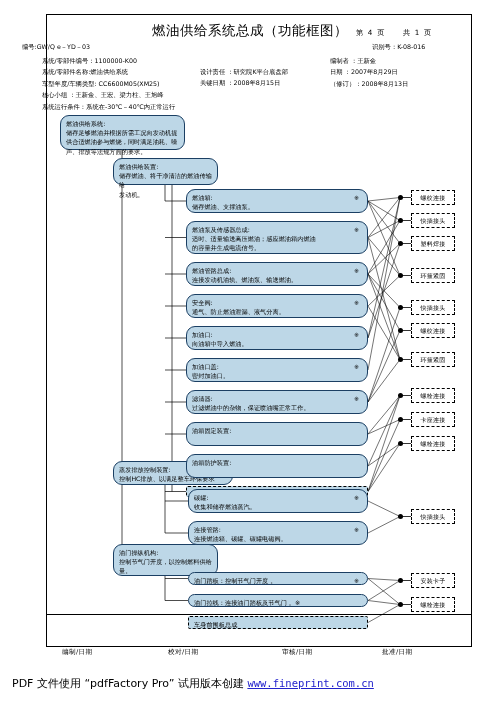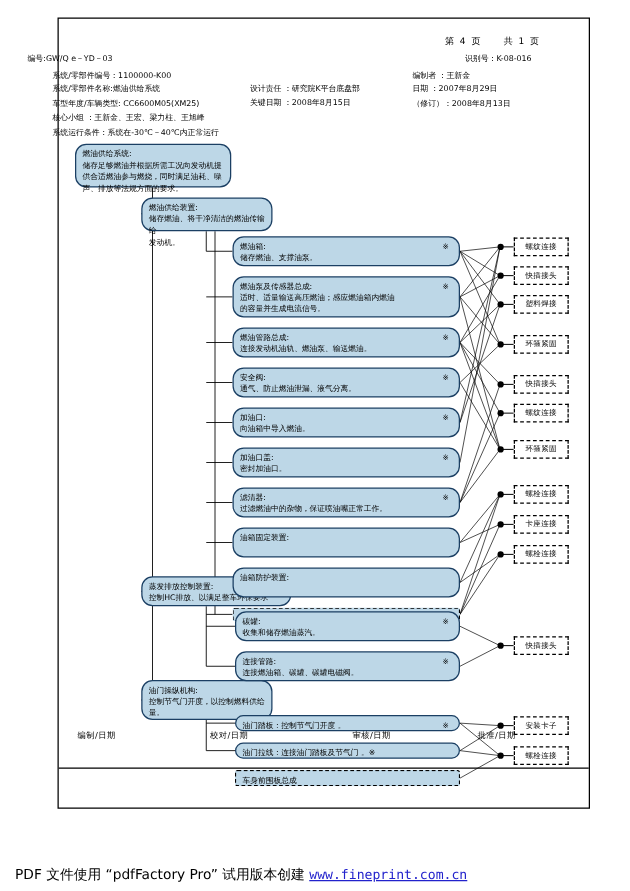--- a/index.html
+++ b/index.html
@@ -76,36 +76,37 @@
   }
   .dot{
     position:absolute;width:5px;height:5px;border-radius:50%;
     background:#000;
   }
   svg.wires{position:absolute;left:0;top:0;width:504px;height:713px;pointer-events:none;}
   .footer-line{
     position:absolute;left:47px;top:614px;width:424px;height:1px;background:#000;
   }
   .sig{
-    position:absolute;top:584px;font-size:6.6px;white-space:nowrap;letter-spacing:0.4px;
+    position:absolute;top:648px;font-size:6.6px;white-space:nowrap;letter-spacing:0.4px;
   }
   .pdfnote{
-    position:absolute;left:12px;top:692px;font-size:11px;
+    position:absolute;left:12px;top:676px;font-size:11px;
     font-family:"DejaVu Sans","Liberation Sans",sans-serif;
     white-space:nowrap;
   }
   .pdfnote .lnk{color:#2222cc;text-decoration:underline;font-family:"DejaVu Sans Mono","Liberation Mono",monospace;font-size:10.5px;}
 </style>
 </head>
 <body>
 
 <div class="page">
 
   <div class="frame"></div>
 
+  <div class="title">燃油供给系统总成（功能框图）</div>
 
   <div class="hdr-pages">
     <span>第 4 页</span>
     &nbsp;&nbsp;&nbsp;
     <span>共 1 页</span>
   </div>
   <div class="hdr-ident">识别号：K-08-016</div>
   <div class="code">编号:GW/Q e－YD－03</div>
 
   <div class="col-a">

